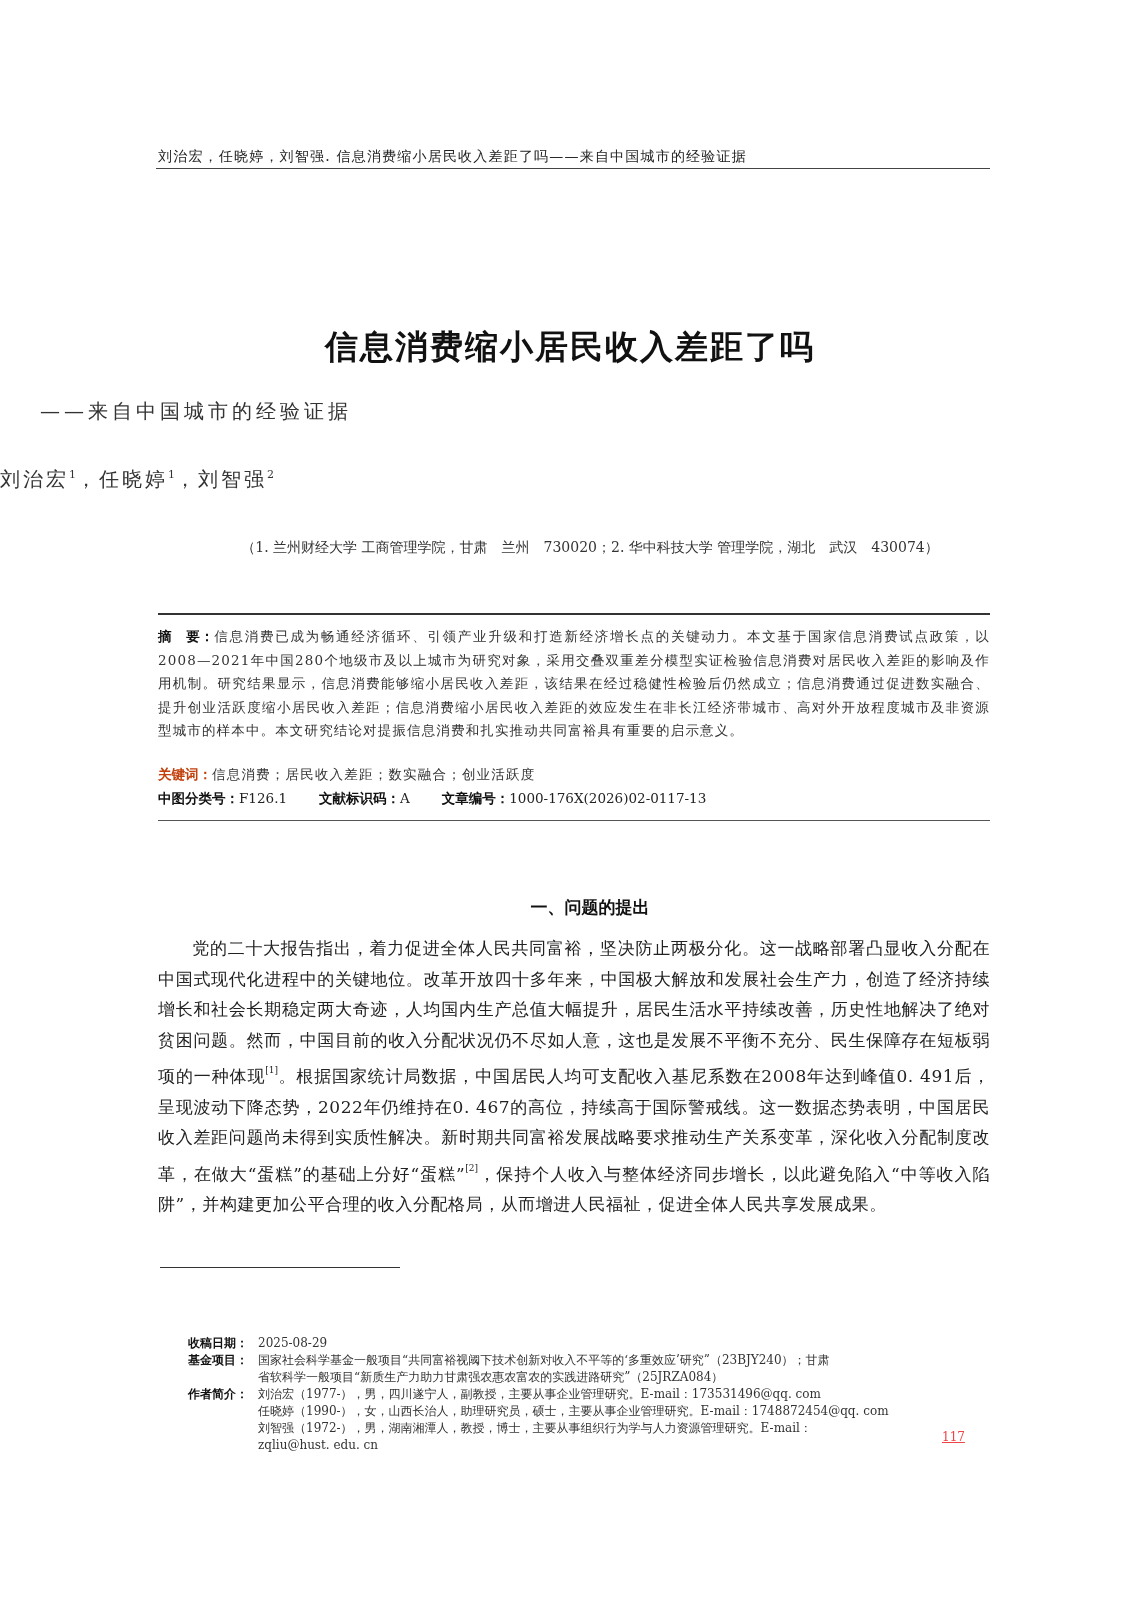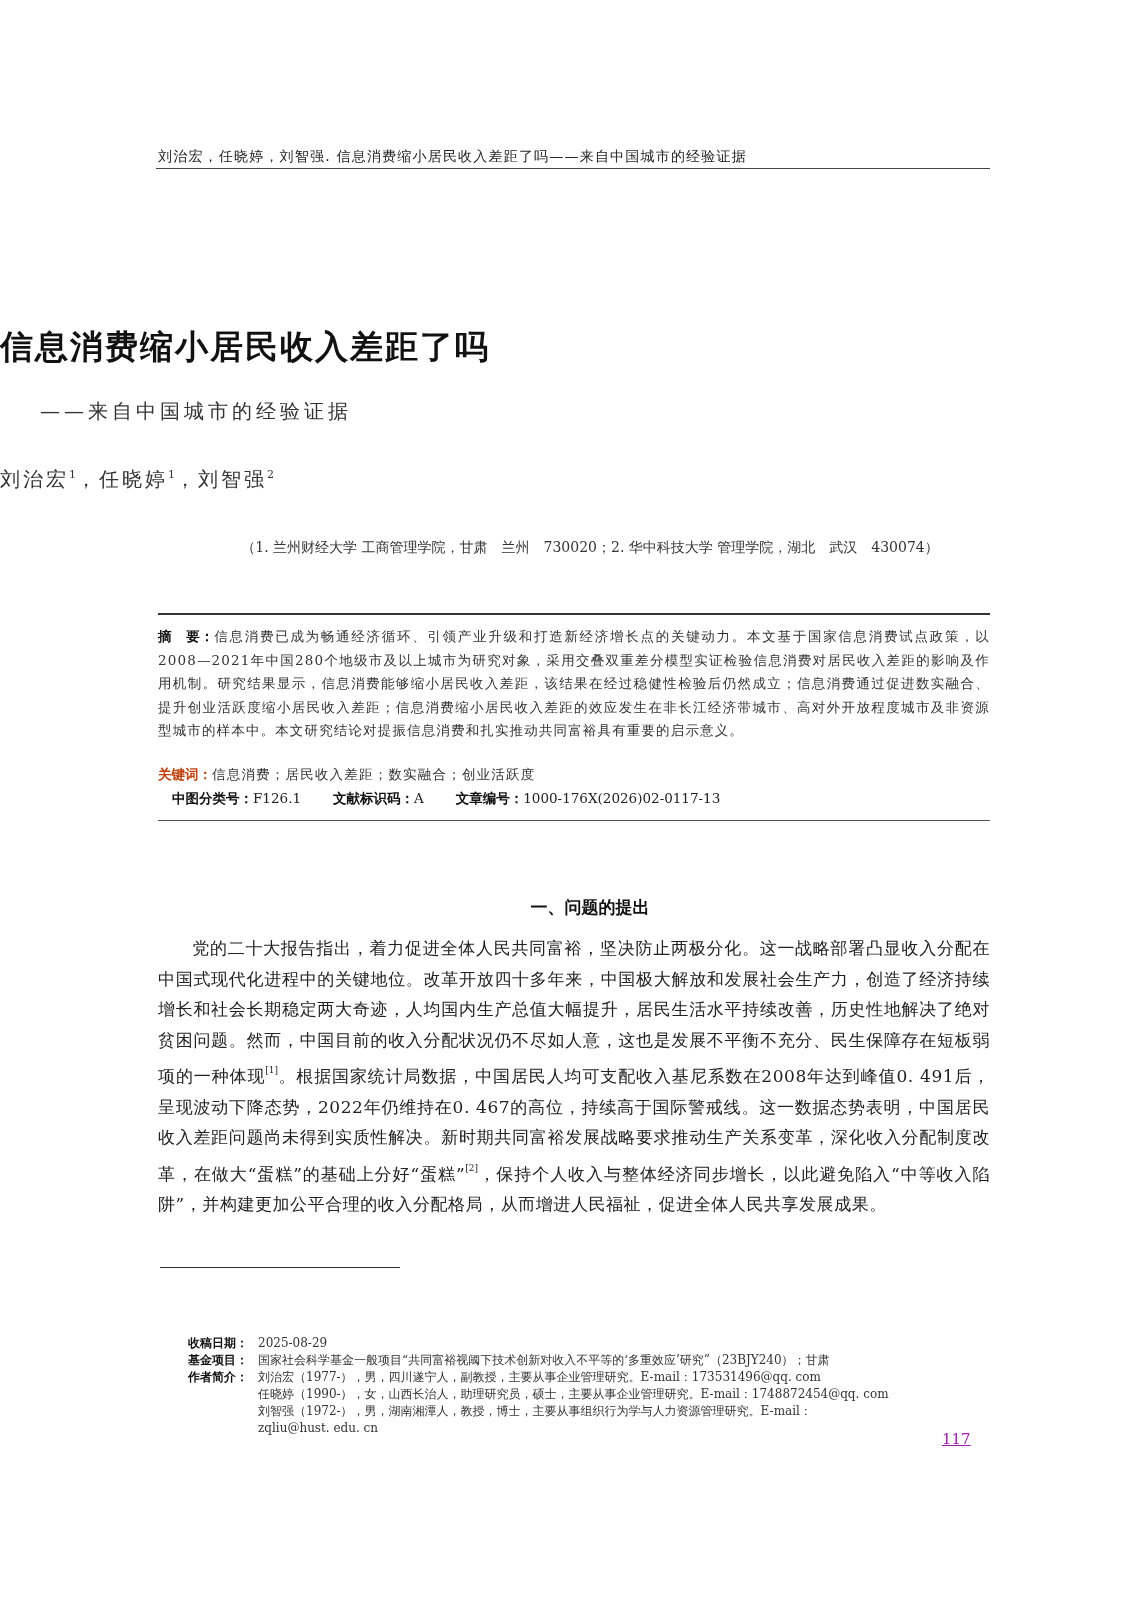--- a/index.html
+++ b/index.html
@@ -8,21 +8,21 @@
   .sans { font-family: "DejaVu Sans", "Liberation Sans", sans-serif; }
 
   .running-head {
     position: absolute; left: 158px; top: 148px; width: 832px;
     font-size: 14px; letter-spacing: 1.2px; color: #222;
     white-space: nowrap;
   }
   .head-rule { position: absolute; left: 156px; top: 168px; width: 834px; height: 1px; background: #444; }
 
   .title {
-    position: absolute; left: 0; top: 325px; width: 1140px; 
+    position: absolute; left: 0; top: 325px; width: 1140px; text-align: center;
     font-size: 33px; font-weight: bold; letter-spacing: 2px; color: #111;
   }
   .subtitle {
     position: absolute; left: 0; top: 398px; width: 1140px; text-align: left;
     font-size: 20px; letter-spacing: 4px; color: #333; padding-left: 40px; box-sizing: border-box;
   }
   .authors {
     position: absolute; left: 0; top: 466px; width: 1140px; text-align: left;
     font-size: 20px; letter-spacing: 3px; color: #333;
   }
@@ -33,21 +33,21 @@
   }
 
   .abs-rule { position: absolute; left: 158px; top: 613px; width: 832px; height: 1.5px; background: #333; }
   .abstract {
     position: absolute; left: 158px; top: 625px; width: 832px;
     font-size: 13.5px; line-height: 23.5px; color: #333; text-align: justify; letter-spacing: 1.15px;
   }
   .abstract .lbl { font-weight: bold; color: #111; letter-spacing: 0; }
   .kw { position: absolute; left: 158px; top: 766px; width: 832px; font-size: 13.5px; color: #333; letter-spacing: 1.2px; }
   .kw .lbl { font-weight: bold; color: #c2410c; letter-spacing: 0; }
-  .cls { position: absolute; left: 158px; top: 790px; width: 832px; font-size: 13.5px; color: #222; white-space: nowrap; margin-left: 14px; }
+  .cls { position: absolute; left: 158px; top: 790px; width: 832px; font-size: 13.5px; color: #222; white-space: nowrap; }
   .cls .lbl { font-weight: bold; color: #111; }
   .cls .gap { display: inline-block; width: 32px; }
   .abs-rule2 { position: absolute; left: 158px; top: 820px; width: 832px; height: 1px; background: #555; }
 
   .section-title {
     position: absolute; left: 0; top: 896px; width: 1140px; text-align: center;
     font-size: 17px; font-weight: bold; color: #111; padding-left: 40px; box-sizing: border-box;
   }
   .body-text {
     position: absolute; left: 158px; top: 933px; width: 832px;
@@ -59,21 +59,21 @@
   .foot-rule { position: absolute; left: 160px; top: 1267px; width: 240px; height: 1px; background: #333; }
   .footnotes {
     position: absolute; left: 188px; top: 1335px; width: 800px;
     font-size: 12px; line-height: 17px; color: #333;
   }
   .fn-row { display: flex; }
   .fn-label { width: 70px; flex: none; font-weight: bold; color: #111; white-space: nowrap; }
   .fn-body { flex: 1; }
   .fn-body div { white-space: nowrap; }
 
-  .page-number { position: absolute; left: 942px; top: 1430px; font-size: 15px; color: #a21caf; text-decoration: underline; }
+  .page-number { position: absolute; left: 942px; top: 1430px; font-size: 12px; color: #ef4444; text-decoration: underline; }
 </style>
 </head>
 <body>
 
 <div class="running-head serif">刘治宏，任晓婷，刘智强. 信息消费缩小居民收入差距了吗——来自中国城市的经验证据</div>
 <div class="head-rule"></div>
 
 <h1 class="title sans" style="margin:0">信息消费缩小居民收入差距了吗</h1>
 <div class="subtitle serif">——来自中国城市的经验证据</div>
 
@@ -102,20 +102,21 @@
 <div class="foot-rule"></div>
 <div class="footnotes serif">
   <div class="fn-row">
     <span class="fn-label sans">收稿日期：</span>
     <span class="fn-body">2025-08-29</span>
   </div>
   <div class="fn-row">
     <span class="fn-label sans">基金项目：</span>
     <span class="fn-body">
       <div>国家社会科学基金一般项目“共同富裕视阈下技术创新对收入不平等的‘多重效应’研究”（23BJY240）；甘肃</div>
+      <div>省软科学一般项目“新质生产力助力甘肃强农惠农富农的实践进路研究”（25JRZA084）</div>
     </span>
   </div>
   <div class="fn-row">
     <span class="fn-label sans">作者简介：</span>
     <span class="fn-body">
       <div>刘治宏（1977-），男，四川遂宁人，副教授，主要从事企业管理研究。E-mail：173531496@qq. com</div>
       <div>任晓婷（1990-），女，山西长治人，助理研究员，硕士，主要从事企业管理研究。E-mail：1748872454@qq. com</div>
       <div>刘智强（1972-），男，湖南湘潭人，教授，博士，主要从事组织行为学与人力资源管理研究。E-mail：</div>
       <div>zqliu@hust. edu. cn</div>
     </span>

